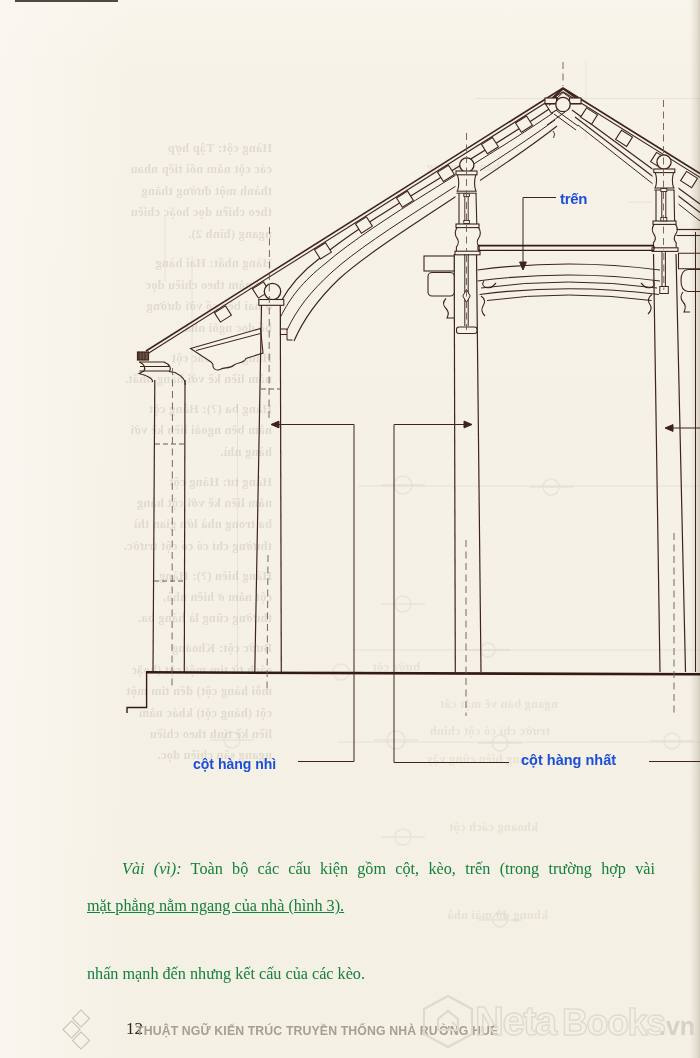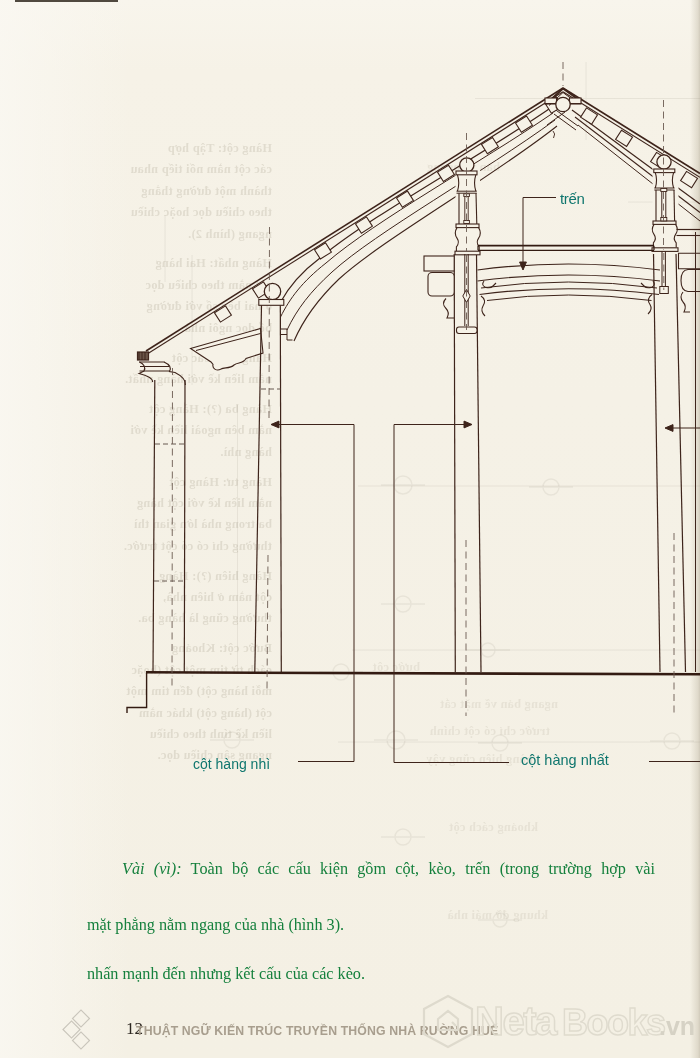--- a/index.html
+++ b/index.html
@@ -8,22 +8,22 @@
 #grad1{position:absolute;inset:0;background:
  linear-gradient(90deg,rgba(250,248,242,.8) 0,rgba(250,248,242,0) 130px),
  linear-gradient(180deg,#f8f5ec 0,#f6f2e7 70px,#f5f1e6 400px,#f4f0e4 100%);}
 #edgeR{position:absolute;top:0;right:0;width:10px;height:1058px;
  background:linear-gradient(90deg,rgba(214,208,192,0) 0,rgba(205,198,180,.55) 80%,rgba(196,189,172,.75) 100%);}
 #topline{position:absolute;left:15px;top:0;width:103px;height:1.6px;background:#50493f;}
 .ghost{position:absolute;transform:scaleX(-1);color:#a09884;opacity:.24;
  font-family:"Liberation Serif",serif;font-size:12.3px;font-weight:bold;white-space:nowrap;
  filter:blur(.55px);letter-spacing:.3px;}
 .ghost2{opacity:.16;}
-.lbl{position:absolute;font-family:"Liberation Sans",sans-serif;font-weight:normal;
- color:#0f766e;white-space:nowrap;}
+.lbl{position:absolute;font-family:"Liberation Sans",sans-serif;font-weight:bold;
+ color:#1d4ed8;white-space:nowrap;}
 .para{position:absolute;color:#15803d;font-size:16.2px;line-height:25px;}
 .pline{left:87px;width:568px;text-align:justify;text-align-last:justify;}
 </style>
 </head>
 <body>
 <div id="page">
 
 <div id="grad1"></div>
 
 <div id="edgeR"></div>
@@ -300,21 +300,21 @@
 <path d="M665,428 l8,-3.4 l0,6.8 Z" stroke="#3e241b" stroke-width="1" fill="#3e241b"></path>
 </svg>
 
 <div class="lbl" style="left:560px;top:190px;font-size:15px;letter-spacing:-.3px;">trến</div>
 
 <div class="lbl" style="left:193px;top:756px;font-size:14px;">cột hàng nhì</div>
 
 <div class="lbl" style="left:521px;top:752px;font-size:14.5px;">cột hàng nhất</div>
 
 <div class="para pline" style="top:857px;"><span style="display:inline-block;width:35px;"></span><i>Vài (vì):</i> Toàn bộ các cấu kiện gồm cột, kèo, trến (trong trường hợp vài</div>
-<div class="para" style="left:87px;top:913px;width:568px;">mặt phẳng nằm ngang của nhà (hình 3).</div>
+<div class="para" style="left:87px;top:894px;width:568px;text-decoration:underline;">mặt phẳng nằm ngang của nhà (hình 3).</div>
 
 <div class="para" style="left:87px;top:961.8px;width:568px;">nhấn mạnh đến nhưng kết cấu của các kèo.</div>
 
 <svg width="60" height="60" viewBox="0 0 60 60" style="position:absolute;left:56px;top:1003px" fill="none" stroke="#c9c5bb" stroke-width="1.2">
 <rect x="19" y="9.5" width="12" height="12" transform="rotate(45 25 15.5)"></rect>
 <rect x="9.5" y="20.5" width="12" height="12" transform="rotate(45 15.5 26.5)"></rect>
 <rect x="19" y="31.5" width="12" height="12" transform="rotate(45 25 37.5)"></rect>
 </svg>
 
 <div style="position:absolute;left:90px;top:1019px;font-size:17px;color:#2c2620;font-family:'Liberation Serif',serif;margin-left:36px;">12</div>

